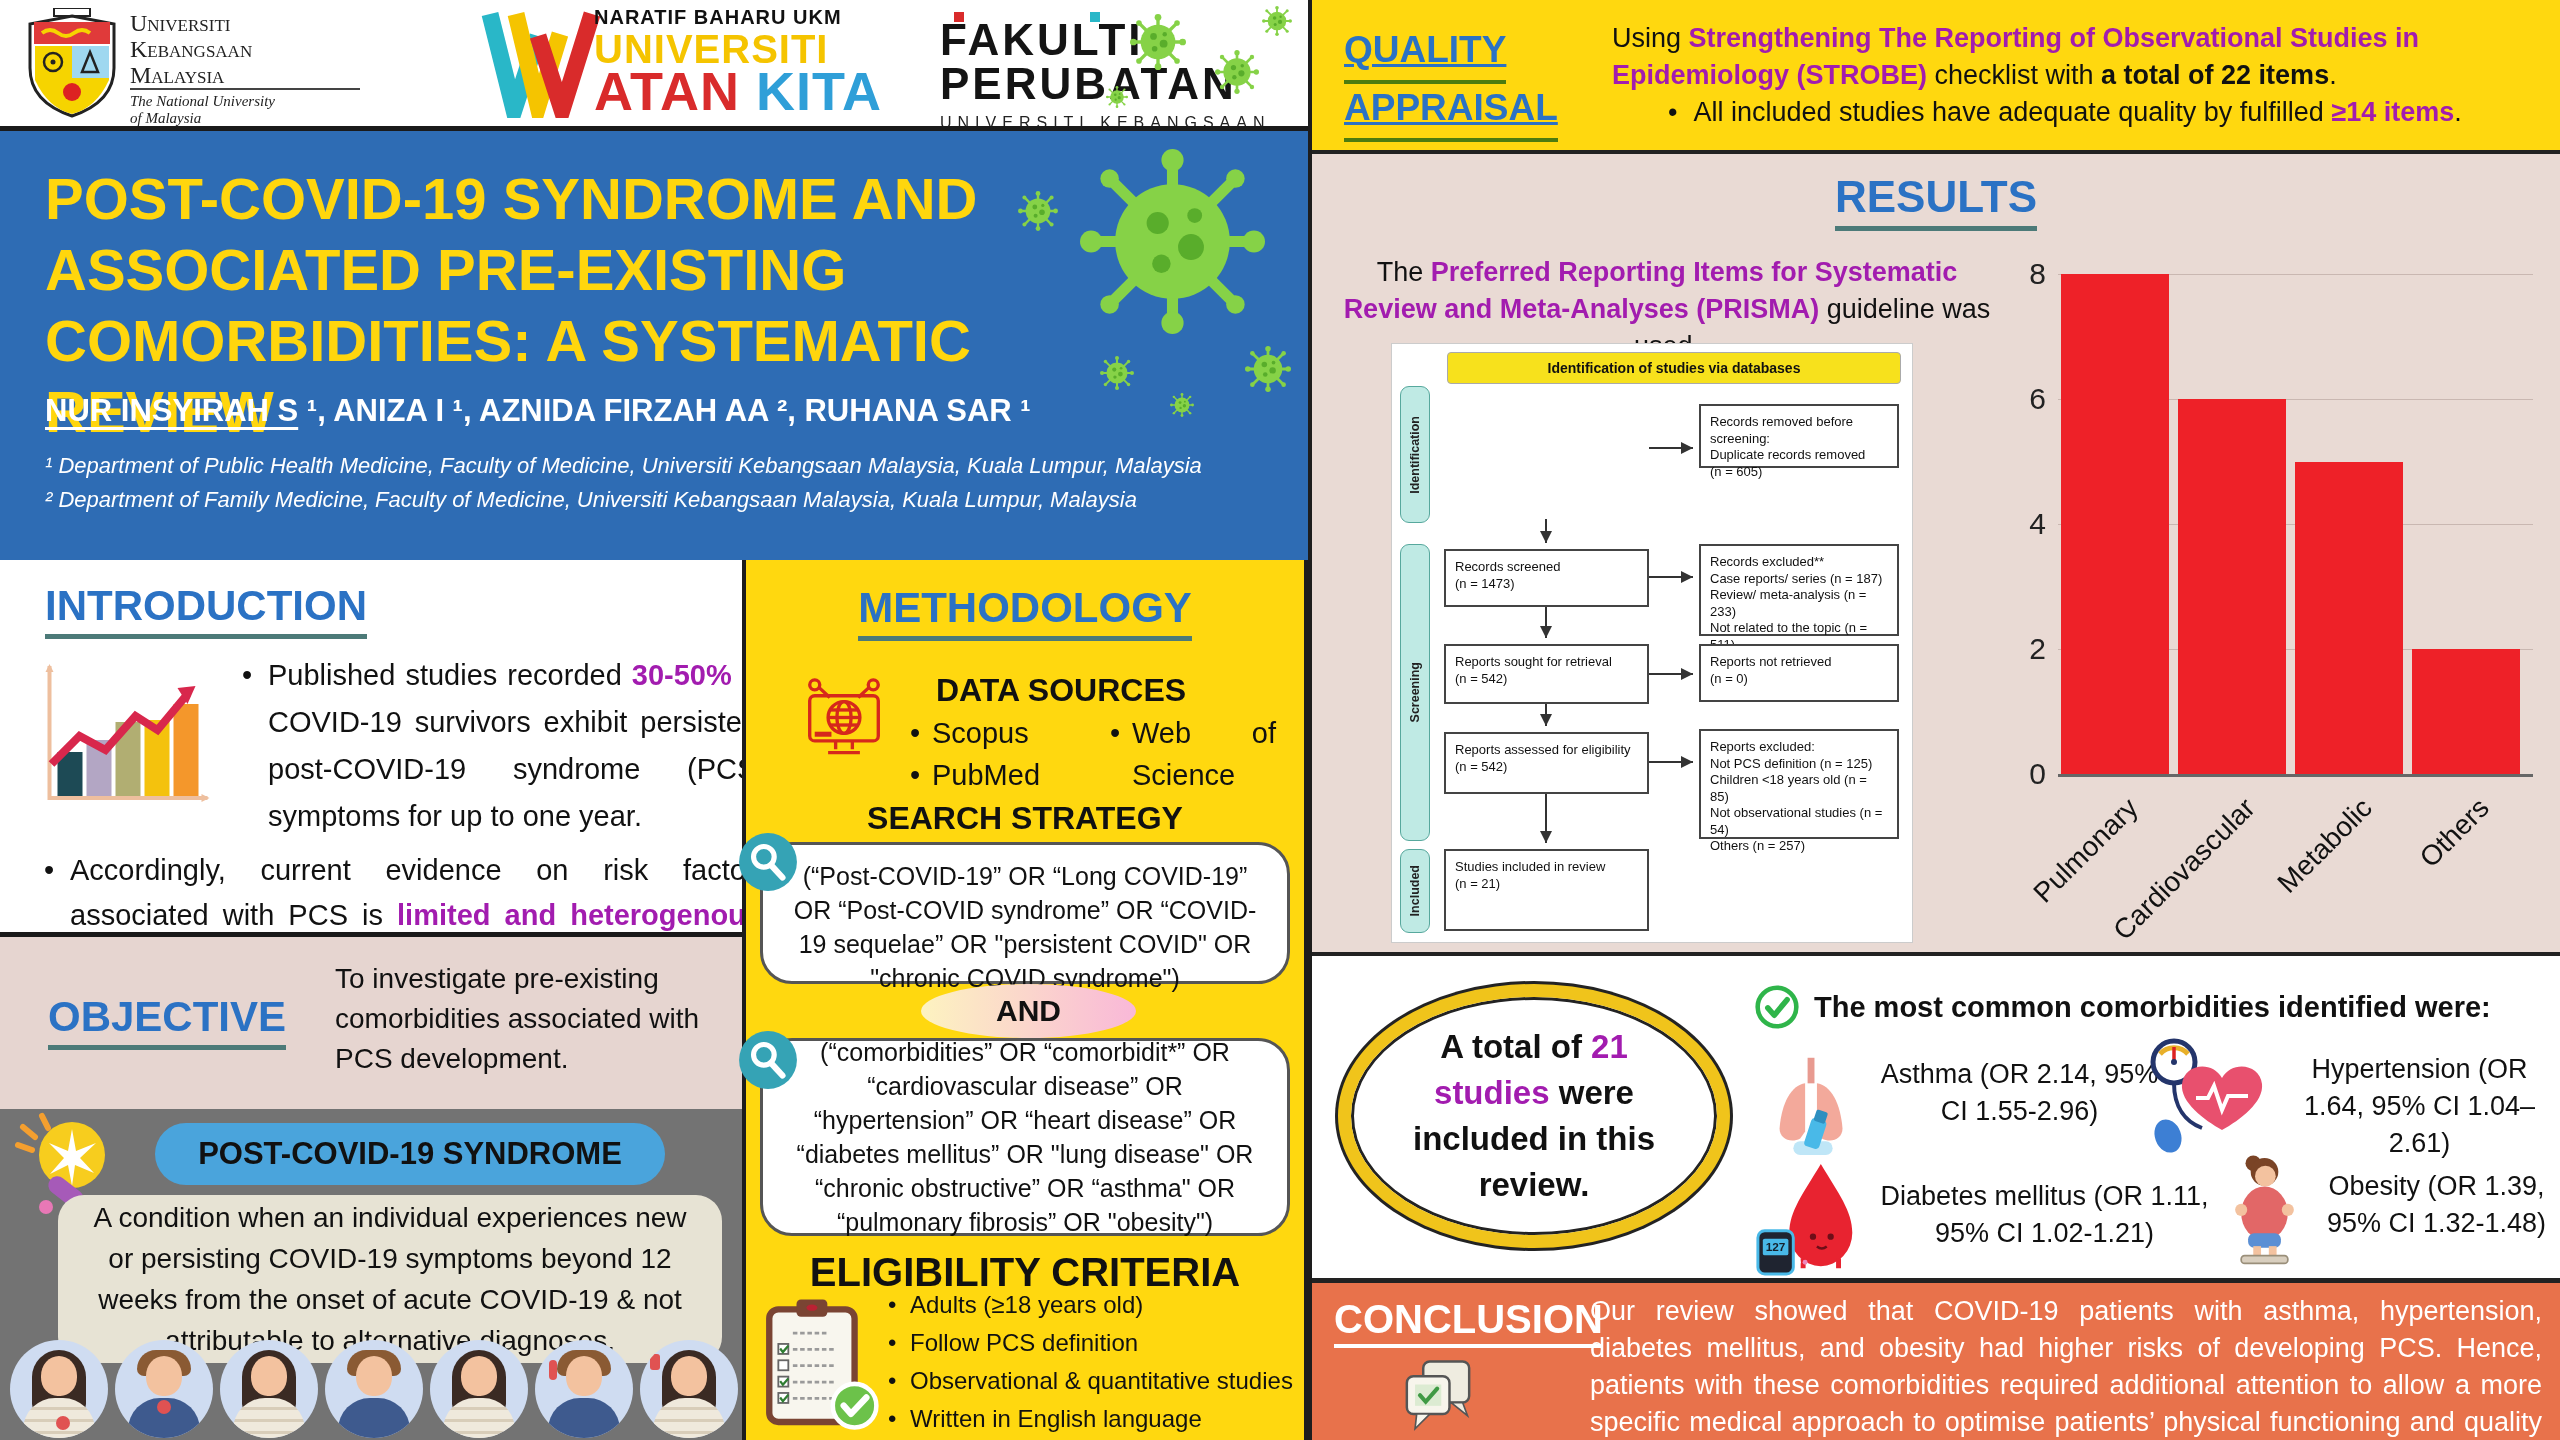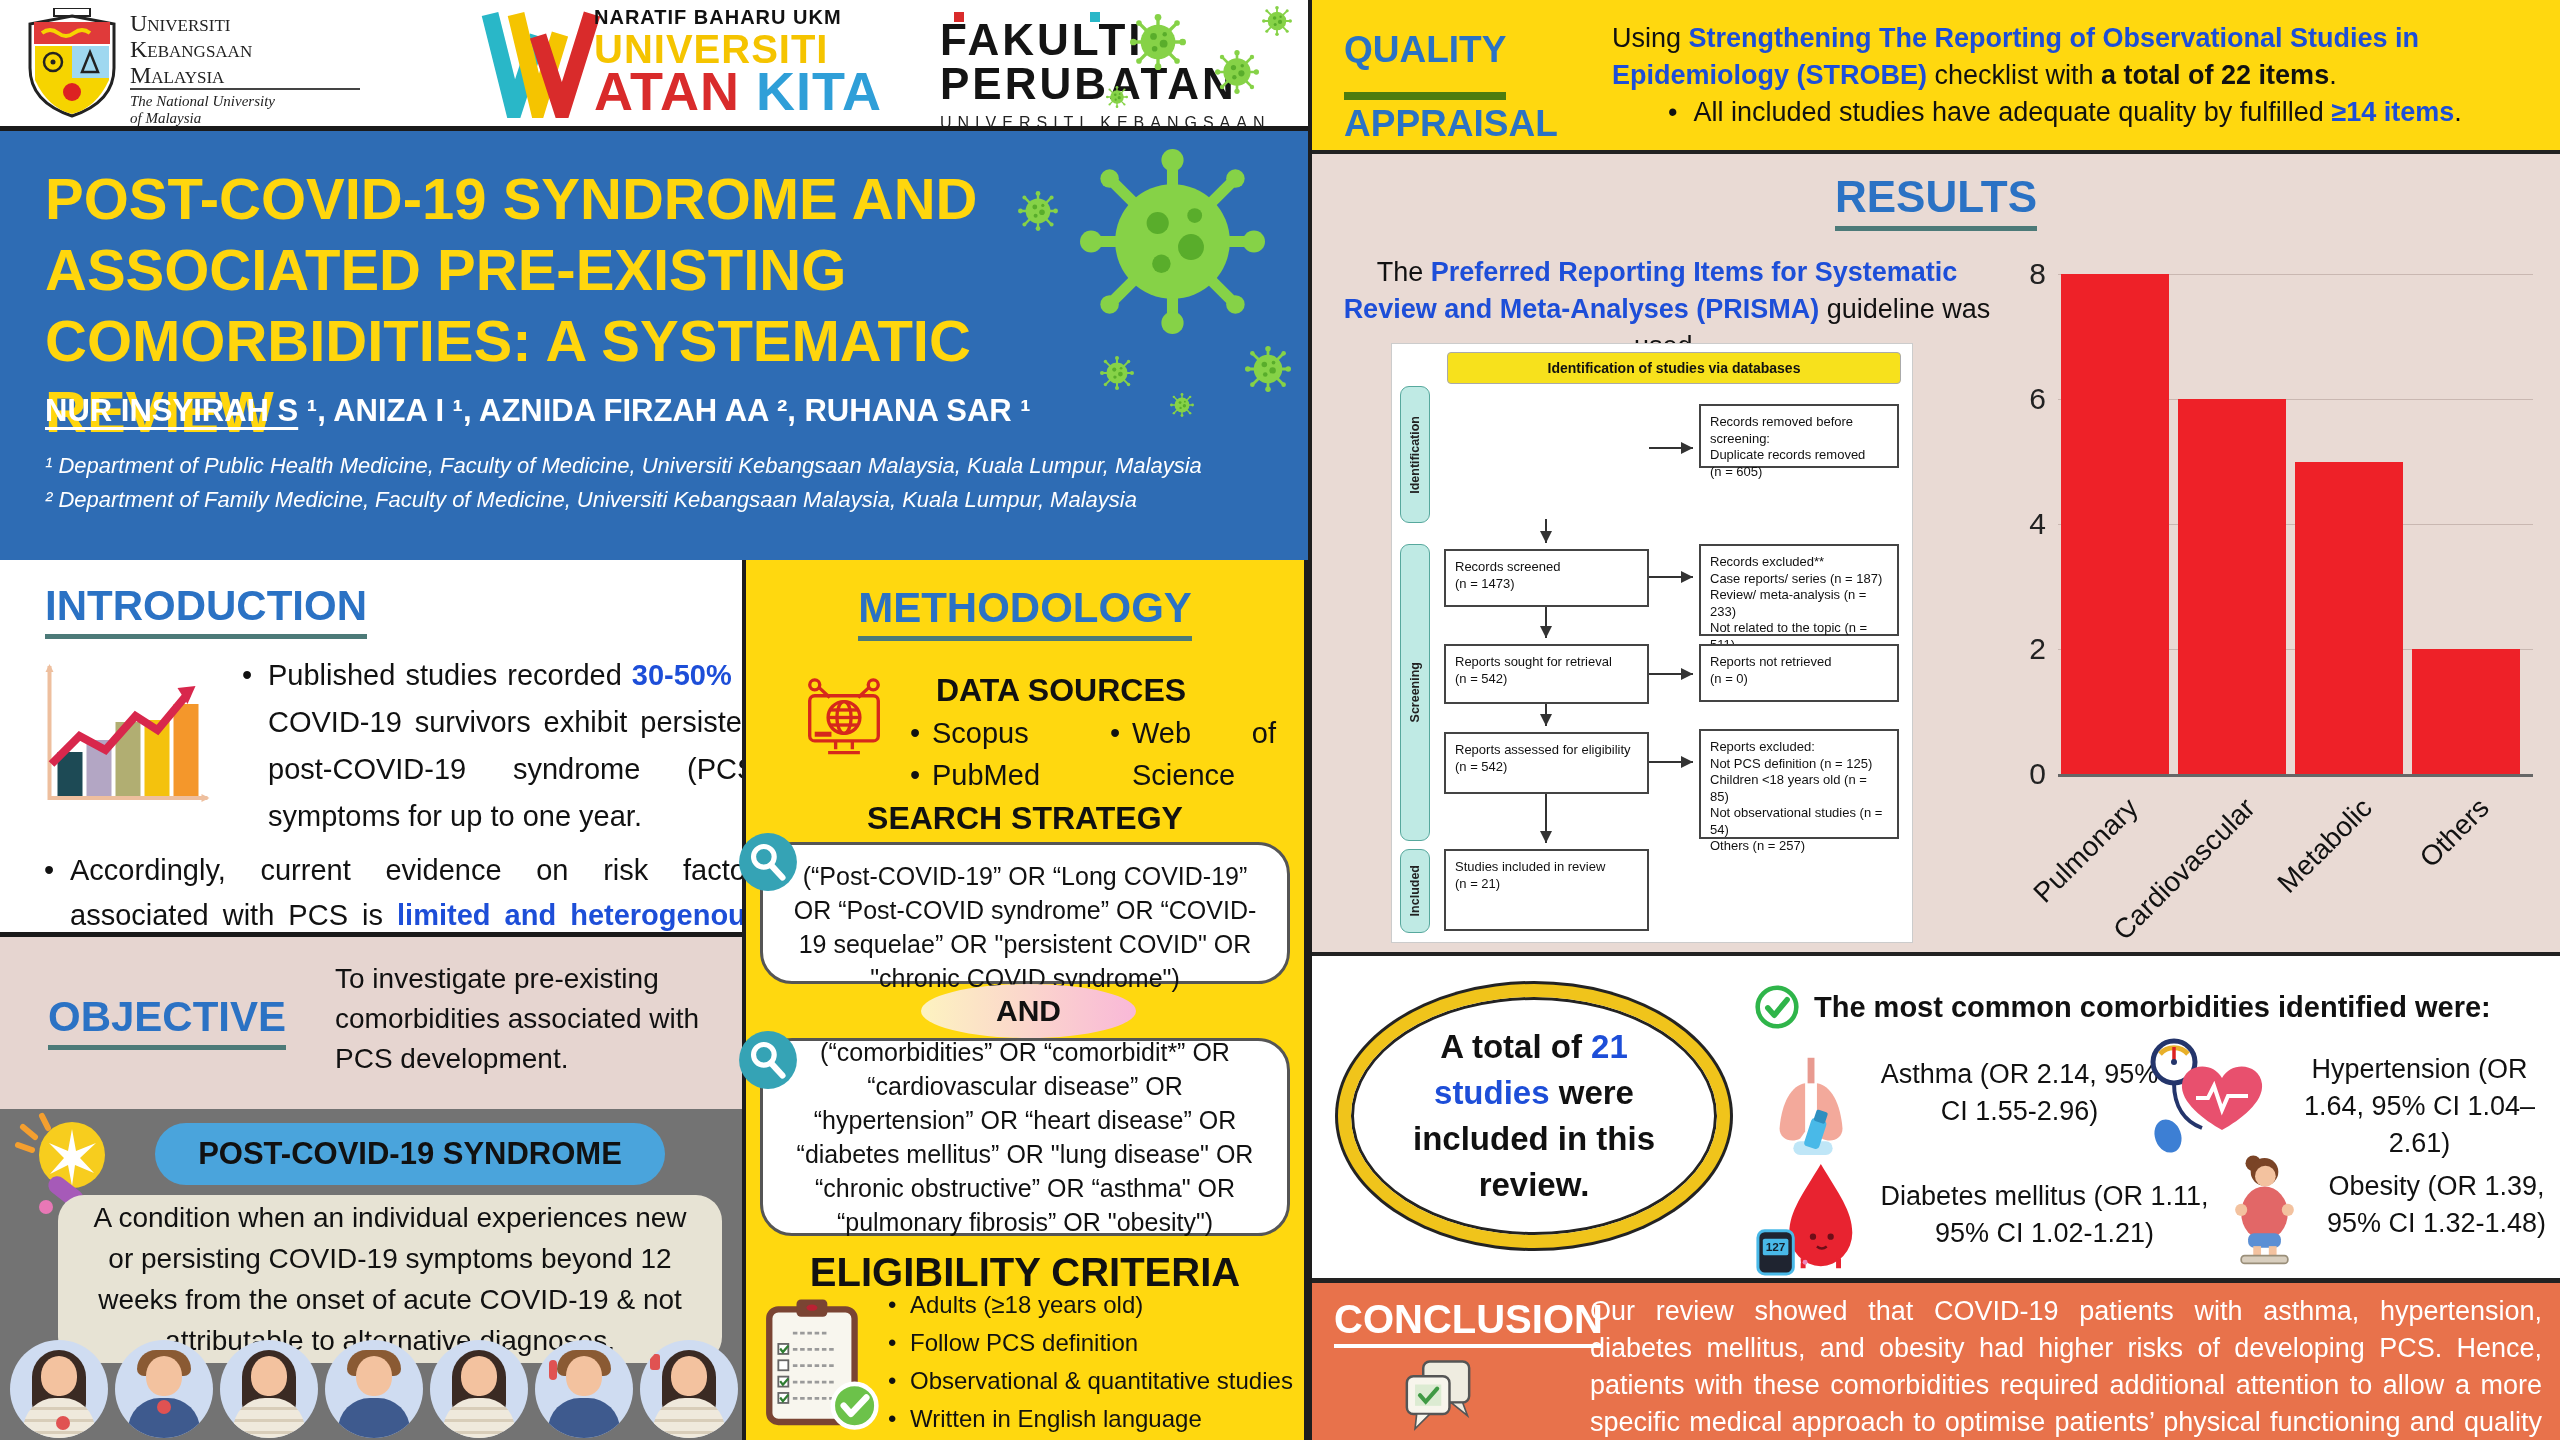--- a/index.html
+++ b/index.html
@@ -37,21 +37,21 @@
 
   
   .intro{position:absolute;left:0;top:560px;width:742px;height:372px;background:#fff;}
   .h-blue{display:inline-block;color:#2b72c4;font-weight:bold;border-bottom:5px solid #4c7a78;padding-bottom:4px;}
   .intro-h{position:absolute;left:45px;top:22px;font-size:42px;}
   .intro-icon{position:absolute;left:28px;top:100px;width:195px;height:150px;}
   .bullet{position:relative;padding-left:30px;text-align:justify;}
   .bullet::before{content:"•";position:absolute;left:4px;top:0;}
   .intro-b1{position:absolute;left:238px;top:92px;width:498px;font-size:29px;line-height:47px;}
   .intro-b2{position:absolute;left:40px;top:288px;width:700px;font-size:29px;line-height:45px;}
-  .red-b{color:#1d4ed8;font-weight:bold;}
+  .red-b{color:#a21caf;font-weight:bold;}
 
   
   .objective{position:absolute;left:0;top:932px;width:742px;height:172px;background:#e6d5d0;
              border-top:5px solid #1a1a1a;border-bottom:5px solid #1a1a1a;}
   .objective-h{position:absolute;left:48px;top:56px;font-size:42px;}
   .objective-t{position:absolute;left:335px;top:22px;width:385px;font-size:28px;line-height:40px;}
 
   
   .pcs{position:absolute;left:0;top:1109px;width:742px;height:331px;background:#737373;padding-left:12px;}
   .bulb{position:absolute;left:10px;top:2px;width:110px;height:110px;}
@@ -95,21 +95,21 @@
             font-size:30px;font-weight:bold;}
   .ec-h{position:absolute;left:0;right:0;top:690px;text-align:center;font-size:40px;font-weight:bold;}
   .clip-icon{position:absolute;left:16px;top:728px;width:118px;height:150px;}
   .ec-list{position:absolute;left:138px;top:726px;width:420px;font-size:24px;line-height:38px;}
   .ec-list .bullet{padding-left:26px;white-space:nowrap;}
 
   
   .rightcol{position:absolute;left:1308px;top:0;width:1252px;height:1440px;border-left:4px solid #1d1d1d;box-sizing:border-box;}
   .quality{position:absolute;left:0;top:0;width:100%;height:150px;background:#ffd80f;}
   .qa-h{position:absolute;left:32px;top:26px;font-size:37px;font-weight:bold;color:#2b72c4;line-height:48px;}
-  .qa-h span{display:inline-block;border-bottom:8px solid #4d7c0f;padding-bottom:18px;}
+  .qa-h span{display:inline-block;border-bottom:4px solid #4d7c0f;padding-bottom:6px;text-decoration:underline;}
   .qa-t{position:absolute;left:300px;top:20px;width:930px;font-size:27px;line-height:37px;font-weight:500;}
   .qa-bullet{padding-left:56px;}
   .qa-bullet::before{content:"•";margin-right:10px;}
   .bold-b{font-weight:bold;}
 
   
   .resultsband{position:absolute;left:0;top:150px;width:100%;height:802px;background:#e9dad4;border-top:4px solid #222;box-sizing:border-box;}
   .res-h{position:absolute;left:0;right:0;top:18px;text-align:center;}
   .res-h span{font-size:44px;}
   .prisma{position:absolute;left:20px;top:100px;width:670px;text-align:center;font-size:27px;line-height:37px;font-weight:500;}

